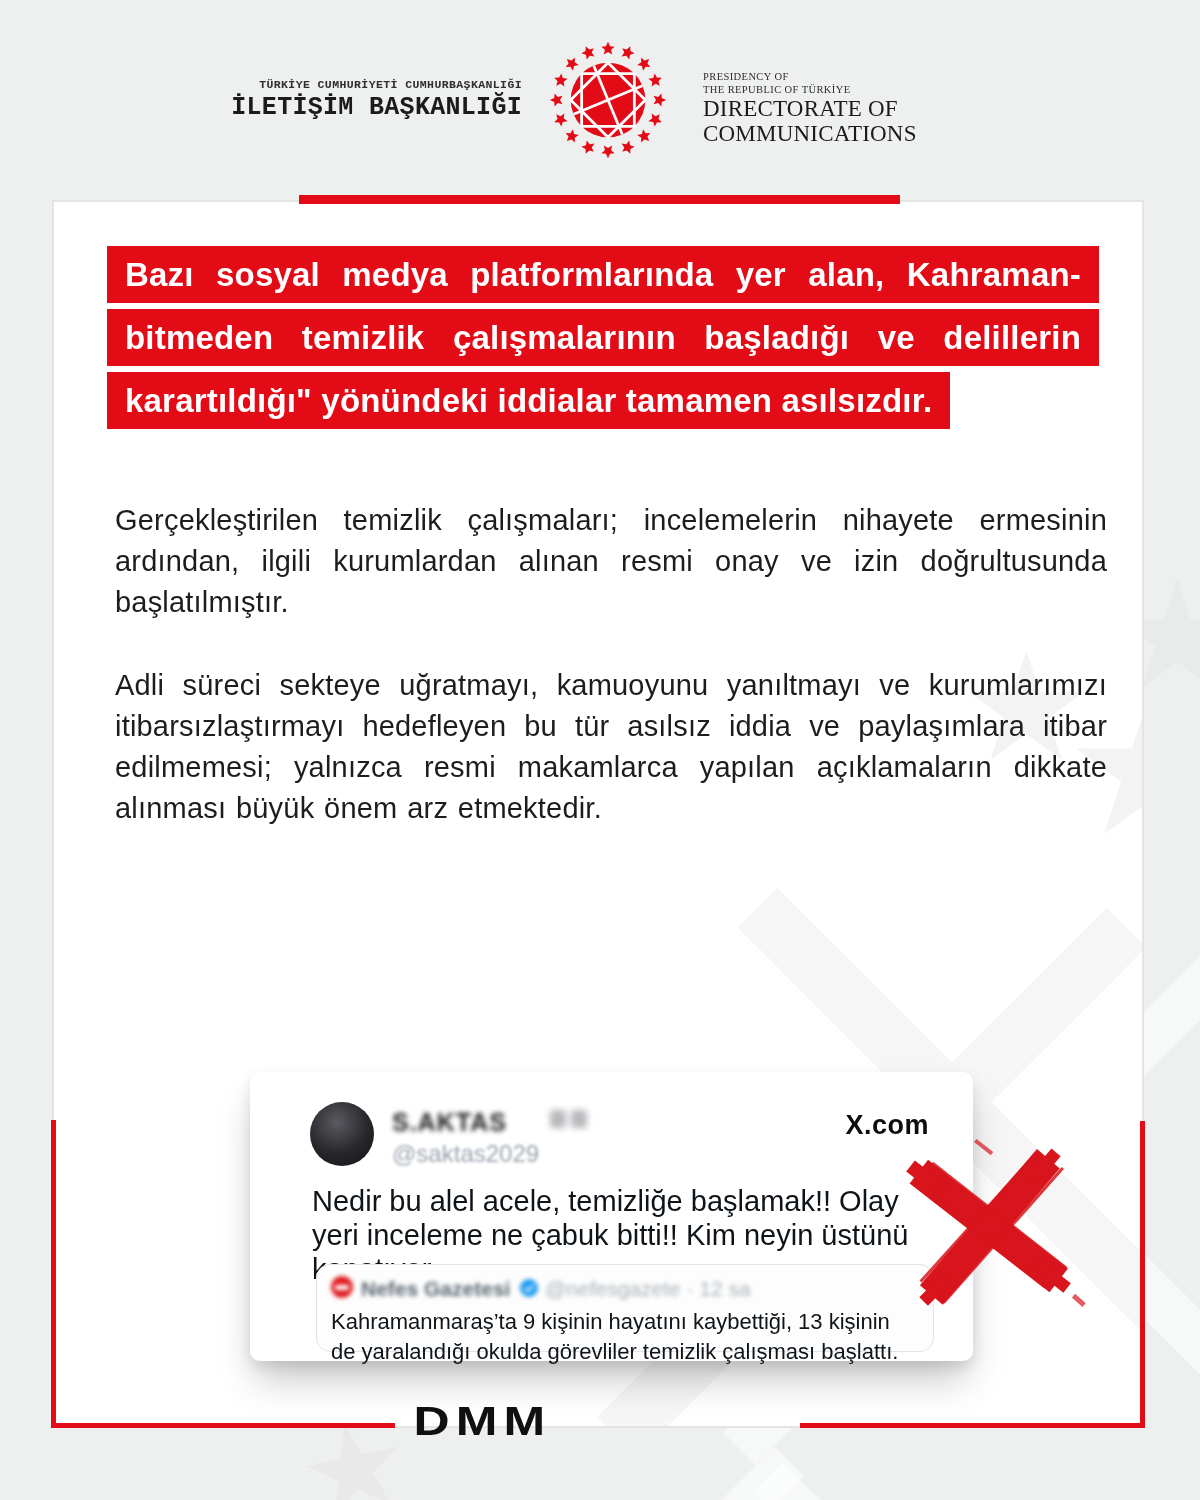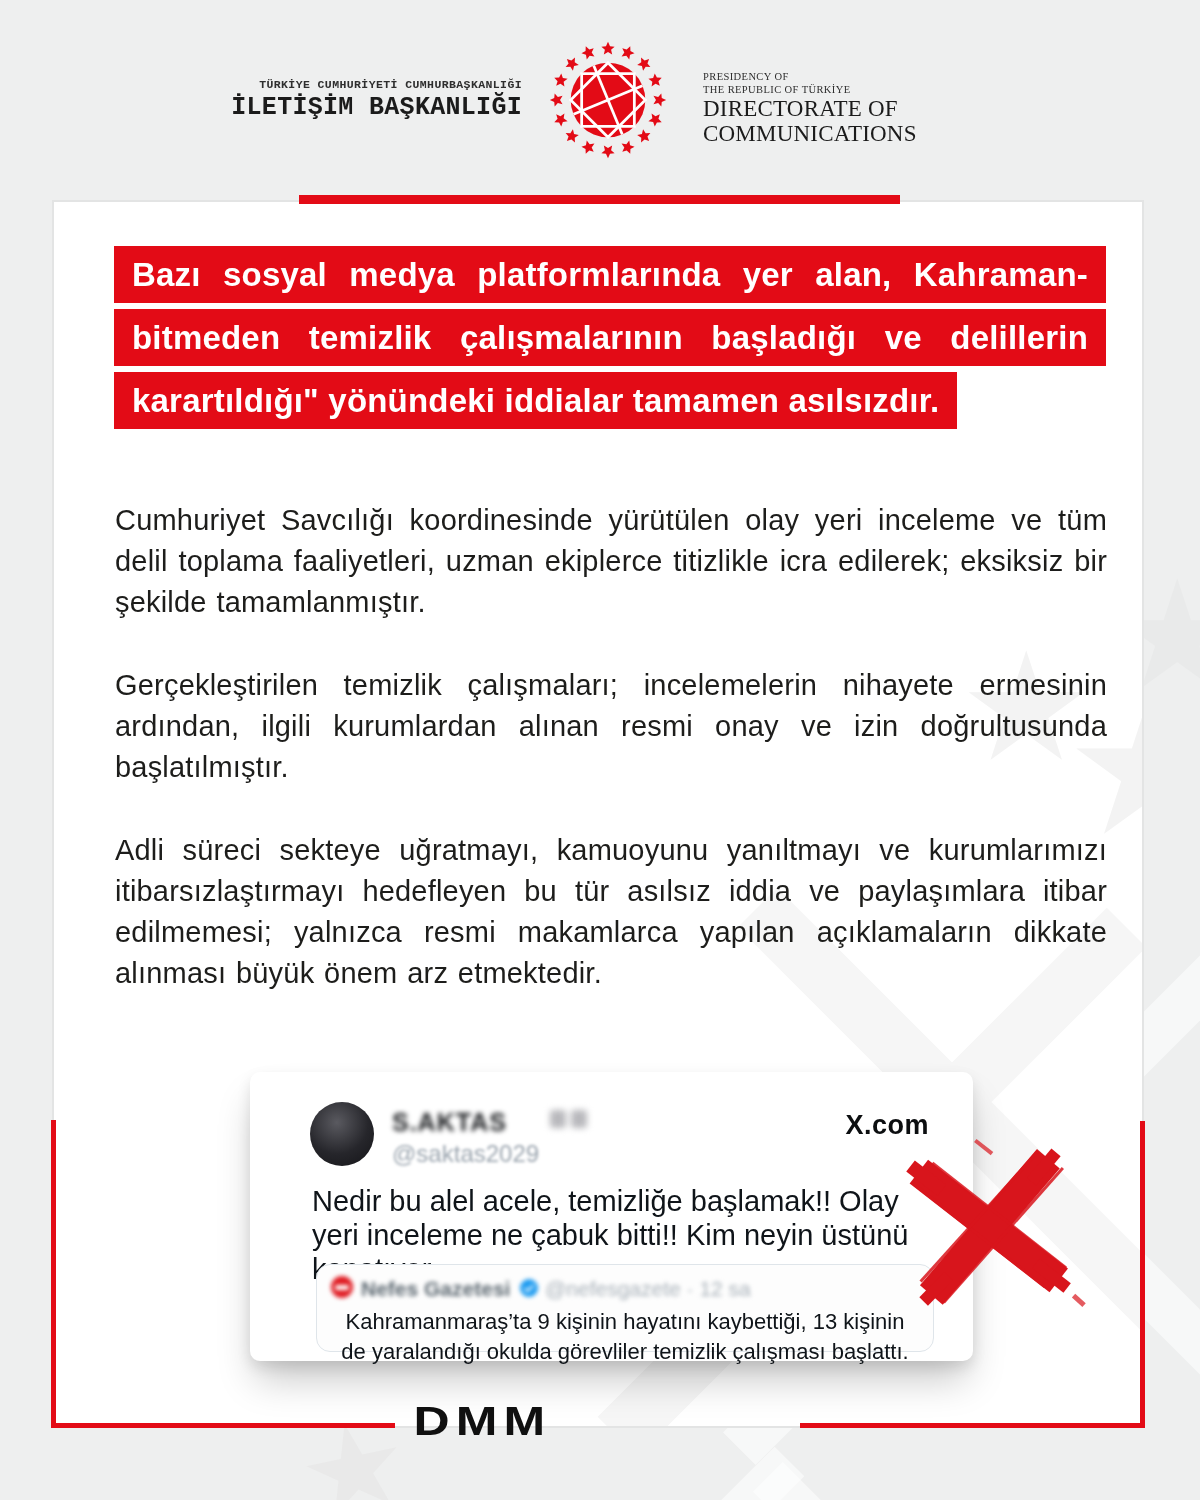--- a/index.html
+++ b/index.html
@@ -31,21 +31,21 @@
   .wm-star{position:absolute;color:#f3f3f3;line-height:1;}
   .wm-bar{position:absolute;background:#f6f6f6;}
   
   .accent{position:absolute;background:#e30b16;z-index:4;}
   .acc-top{left:299px;top:195px;width:601px;height:9px;}
   .acc-left{left:51px;top:1120px;width:5px;height:308px;}
   .acc-right{left:1140px;top:1121px;width:5px;height:307px;}
   .acc-bl{left:51px;top:1423px;width:344px;height:5px;}
   .acc-br{left:800px;top:1423px;width:345px;height:5px;}
   
-  .headline{position:absolute;left:114px;top:246px;width:992px;z-index:2;}
+  .headline{position:absolute;left:107px;top:246px;width:992px;z-index:2;}
   .hl-line{background:#e30b16;color:#ffffff;font-weight:800;font-size:33px;line-height:33px;
     padding:12px 18px;margin-bottom:6px;letter-spacing:.2px;}
   .hl-full{display:block;text-align:justify;text-align-last:justify;}
   .hl-auto{display:inline-block;}
   
   .paras{position:absolute;left:115px;top:500px;width:992px;z-index:2;color:#1d1d1b;}
   .paras p{margin:0 0 42px 0;font-size:29px;line-height:41px;text-align:justify;
     letter-spacing:.2px;word-spacing:1.5px;}
   
   .tweet{position:absolute;left:250px;top:1072px;width:723px;height:289px;background:#ffffff;
@@ -55,21 +55,21 @@
     background:radial-gradient(circle at 42% 32%, #5a5a60 0%, #26262b 55%, #141417 100%);
     filter:blur(.6px);}
   .tw-name{position:absolute;left:142px;top:36px;font-size:25px;font-weight:700;color:#17191c;
     filter:blur(2.6px);letter-spacing:1px;}
   .tw-namedecor{position:absolute;left:300px;top:38px;width:58px;height:22px;filter:blur(3px);}
   .tw-namedecor span{display:inline-block;width:16px;height:18px;background:#b9b9bd;margin-right:5px;border-radius:3px;}
   .tw-handle{position:absolute;left:142px;top:68px;font-size:24px;color:#9aa4ae;filter:blur(1.6px);}
   .tw-site{position:absolute;right:44px;top:38px;font-size:27px;font-weight:900;color:#0c0e10;letter-spacing:.5px;}
   .tw-text{position:absolute;left:62px;top:112px;width:612px;font-size:29px;line-height:34px;color:#0f1419;}
   .tw-quote{position:absolute;left:66px;top:192px;width:618px;height:88px;border:1px solid #dfe5ea;
-    border-radius:14px;box-sizing:border-box;padding:10px 14px;background:#fdfdfd;text-align:center;}
+    border-radius:14px;box-sizing:border-box;padding:10px 14px;background:#fdfdfd;}
   .q-head{position:relative;height:26px;filter:blur(2.2px);}
   .q-avatar{position:absolute;left:0;top:1px;width:22px;height:22px;border-radius:50%;background:#e01c23;}
   .q-avatar::after{content:"";position:absolute;left:4px;top:9px;width:14px;height:5px;background:#ffffff;border-radius:2px;}
   .q-name{position:absolute;left:30px;top:2px;font-size:21px;font-weight:700;color:#5b6770;}
   .q-badge{position:absolute;left:188px;top:3px;}
   .q-meta{position:absolute;left:214px;top:2px;font-size:21px;color:#a7b0b8;}
   .q-text{margin-top:6px;font-size:22px;line-height:30px;color:#0f1419;}
   
   .stamp{position:absolute;left:884px;top:1132px;width:208px;height:196px;z-index:5;transform:rotate(-3deg);}
   
@@ -152,21 +152,20 @@
 <div class="accent acc-bl"></div>
 <div class="accent acc-br"></div>
 
 <div class="headline">
   <div class="hl-line hl-full">Bazı sosyal medya platformlarında yer alan, Kahraman-</div>
   <div class="hl-line hl-full">bitmeden temizlik çalışmalarının başladığı ve delillerin</div>
   <div class="hl-line hl-auto">karartıldığı" yönündeki iddialar tamamen asılsızdır.</div>
 </div>
 
 <div class="paras">
-  <p>Cumhuriyet Savcılığı koordinesinde yürütülen olay yeri inceleme ve tüm delil toplama faaliyetleri, uzman ekiplerce titizlikle icra edilerek; eksiksiz bir şekilde tamamlanmıştır.</p>
   <p>Gerçekleştirilen temizlik çalışmaları; incelemelerin nihayete ermesinin ardından, ilgili kurumlardan alınan resmi onay ve izin doğrultusunda başlatılmıştır.</p>
   <p>Adli süreci sekteye uğratmayı, kamuoyunu yanıltmayı ve kurumlarımızı itibarsızlaştırmayı hedefleyen bu tür asılsız iddia ve paylaşımlara itibar edilmemesi; yalnızca resmi makamlarca yapılan açıklamaların dikkate alınması büyük önem arz etmektedir.</p>
 </div>
 
 <div class="tweet">
   <div class="tw-avatar"></div>
   <div class="tw-name">S.AKTAS</div>
   <div class="tw-namedecor"><span></span><span></span></div>
   <div class="tw-handle">@saktas2029</div>
   <div class="tw-site">X.com</div>

